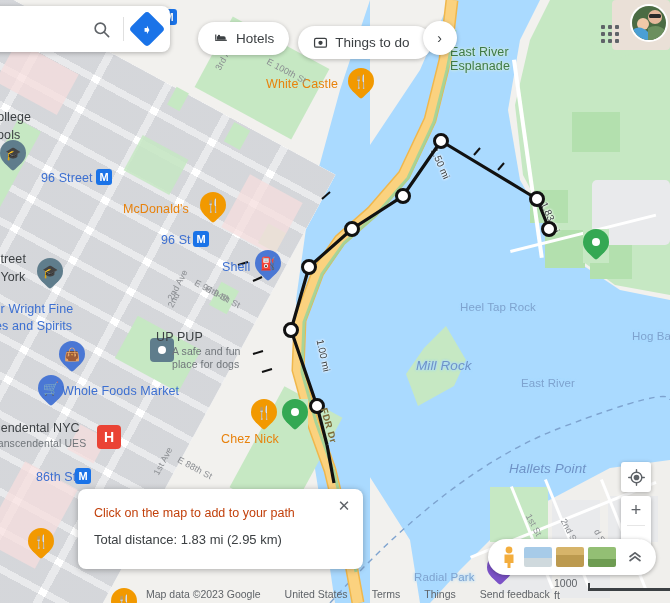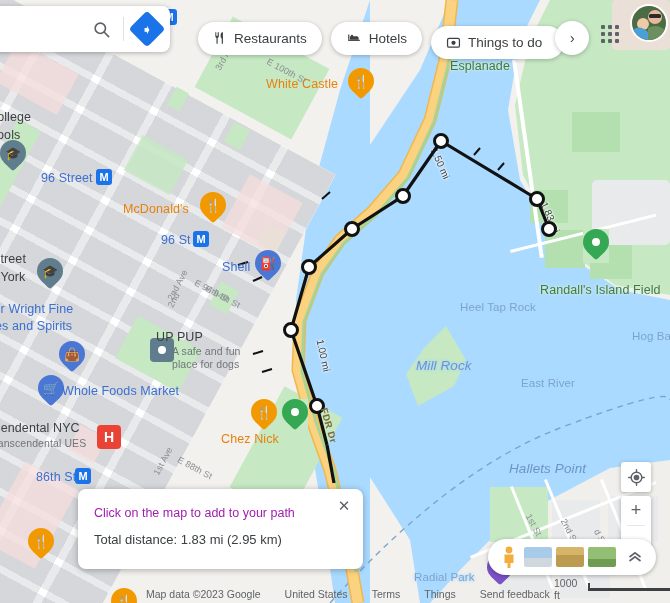--- a/index.html
+++ b/index.html
@@ -84,21 +84,21 @@
   .apps{position:absolute;right:42px;top:16px;width:36px;height:36px;display:flex;align-items:center;justify-content:center;}
   .appgrid{display:grid;grid-template-columns:repeat(3,4px);grid-template-rows:repeat(3,4px);gap:3px;}
   .appgrid i{display:block;width:4px;height:4px;background:#5f6368;border-radius:1px;}
   .avatar{position:absolute;right:4px;top:6px;width:34px;height:34px;border-radius:50%;overflow:hidden;
      box-shadow:0 0 0 2px #fff;}
 
   
   .mcard{position:absolute;left:78px;top:489px;width:285px;height:80px;background:#fff;border-radius:8px;
      box-shadow:0 1px 6px rgba(0,0,0,.3);padding:13px 16px 0 16px;box-sizing:border-box;}
   .mcard .title{font-size:13px;color:#3c4043;}
-  .mcard .sub{font-size:12.5px;color:#a21caf;margin-top:4px;}
+  .mcard .sub{font-size:12.5px;color:#c2410c;margin-top:4px;}
   .mcard .total{font-size:13px;color:#3c4043;margin-top:12px;}
   .mcard .close{position:absolute;right:8px;top:6px;width:22px;height:22px;display:flex;align-items:center;
      justify-content:center;color:#5f6368;font-size:15px;}
 
   
   .locbtn{position:absolute;right:19px;top:462px;width:30px;height:30px;background:#fff;border-radius:3px;
      box-shadow:0 1px 4px rgba(0,0,0,.3);display:flex;align-items:center;justify-content:center;}
   .zoomgrp{position:absolute;right:19px;top:496px;width:30px;background:#fff;border-radius:3px;
      box-shadow:0 1px 4px rgba(0,0,0,.3);}
   .zbtn{height:29px;display:flex;align-items:center;justify-content:center;color:#5f6368;font-size:18px;}
@@ -330,21 +330,20 @@
         <div class="lbl dark" style="left: 156px; top: 330px; text-align: right;">UP PUP</div>
         <div class="lbl sub" style="left: 172px; top: 345px;">A safe and fun</div>
         <div class="lbl sub" style="left: 172px; top: 358px;">place for dogs</div>
         <div class="lbl poi" style="left: 62px; top: 384px;">Whole Foods Market</div>
         <div class="lbl dark" style="left: -12px; top: 421px;">scendental NYC</div>
         <div class="lbl sub" style="left: -12px; top: 437px;">Transcendental UES</div>
         <div class="lbl poi" style="left: 36px; top: 470px;">86th St</div>
         <div class="lbl food" style="left: 221px; top: 432px;">Chez Nick</div>
         <div class="lbl green" style="left: 450px; top: 45px;">East River</div>
         <div class="lbl green" style="left: 450px; top: 59px;">Esplanade</div>
-        <div class="lbl green" style="left: 540px; top: 283px;">Randall's Island Field</div>
         <div class="lbl water-s" style="left: 460px; top: 301px;">Heel Tap Rock</div>
         <div class="lbl water-s" style="left: 632px; top: 330px;">Hog Ba</div>
         <div class="lbl water-l" style="left: 416px; top: 358px;">Mill Rock</div>
         <div class="lbl water-s" style="left: 521px; top: 377px;">East River</div>
         <div class="lbl water-l" style="left: 509px; top: 461px;">Hallets Point</div>
         <div class="lbl water-s" style="left: 414px; top: 571px;">Radial Park</div>
         <div class="lbl street" style="left: 212px; top: 55px; transform: rotate(-62deg);">3rd A</div>
         <div class="lbl street" style="left: 265px; top: 66px; transform: rotate(28deg);">E 100th St</div>
         <div class="lbl street" style="left: 161px; top: 280px; transform: rotate(-62deg);">2nd Ave</div>
         <div class="lbl street" style="left: 193px; top: 286px; transform: rotate(28deg);">E 94th St</div>
@@ -371,28 +370,20 @@
     <div class="dirbtn">
       <div class="dirdiamond">
           <span>➧</span>
         </div>
     </div>
   </div>
 
   <div class="chips" style="z-index:20;">
     <div class="chip">
       <span class="ic">
-        <svg width="14" height="14" viewBox="0 0 24 24" fill="#3c4043">
-          <path d="M4 2v7a3 3 0 0 0 2 2.8V22h2V11.8A3 3 0 0 0 10 9V2H8.6v6H7.4V2H6.6v6H5.4V2H4zm12 0c-1.7 0-3 2.7-3 6 0 2.4.8 4.3 2 5.2V22h2V2z"></path>
-        </svg>
-      </span>
-      <span>Restaurants</span>
-    </div>
-    <div class="chip">
-      <span class="ic">
         <svg width="16" height="14" viewBox="0 0 24 24" fill="#3c4043">
           <path d="M2 6h2v9H2zM5 9h12a3 3 0 0 1 3 3v3H5zm3.5-2.5a2 2 0 1 1 0 4 2 2 0 0 1 0-4z"></path>
             <path d="M2 15h20v2H2z"></path>
         </svg>
       </span>
       <span>Hotels</span>
     </div>
     <div class="chip truncated">
       <span class="ic">
         <svg width="15" height="15" viewBox="0 0 24 24" fill="none" stroke="#3c4043" stroke-width="2">

